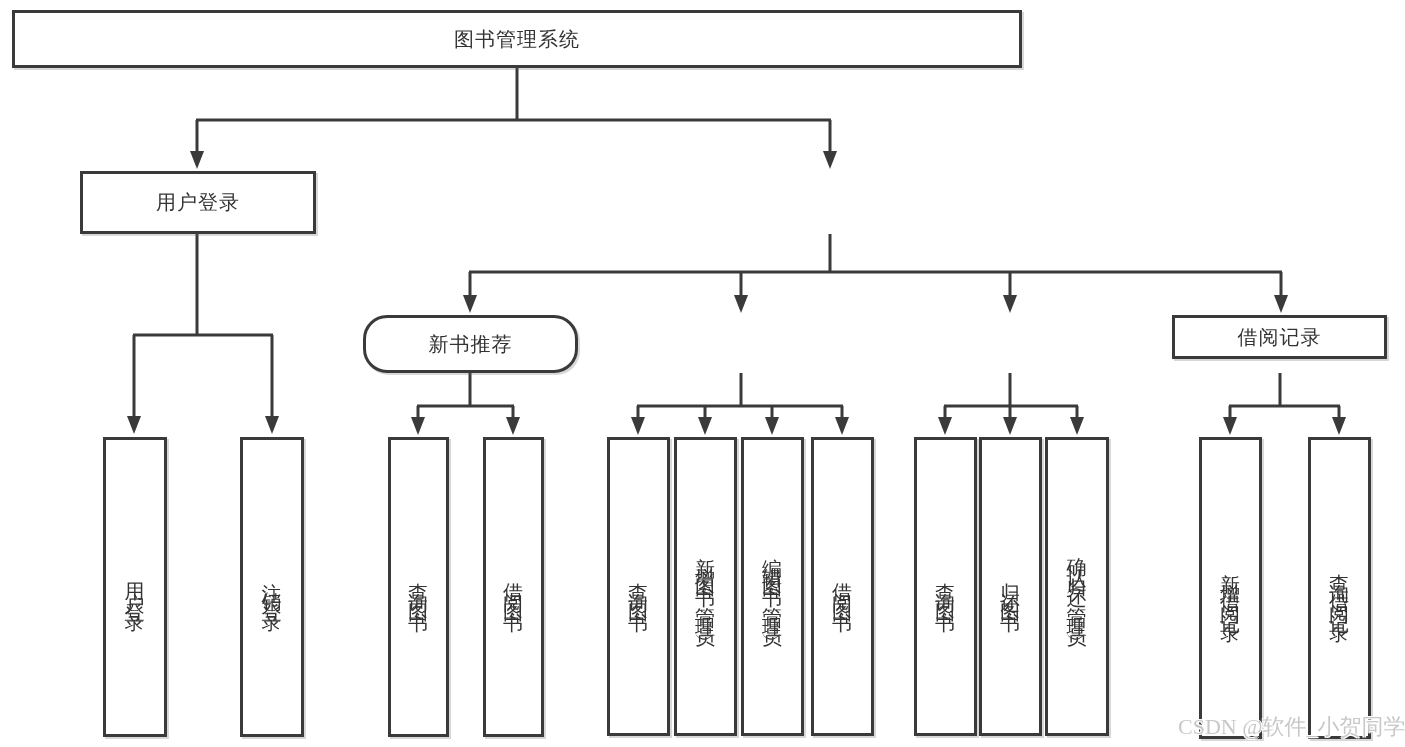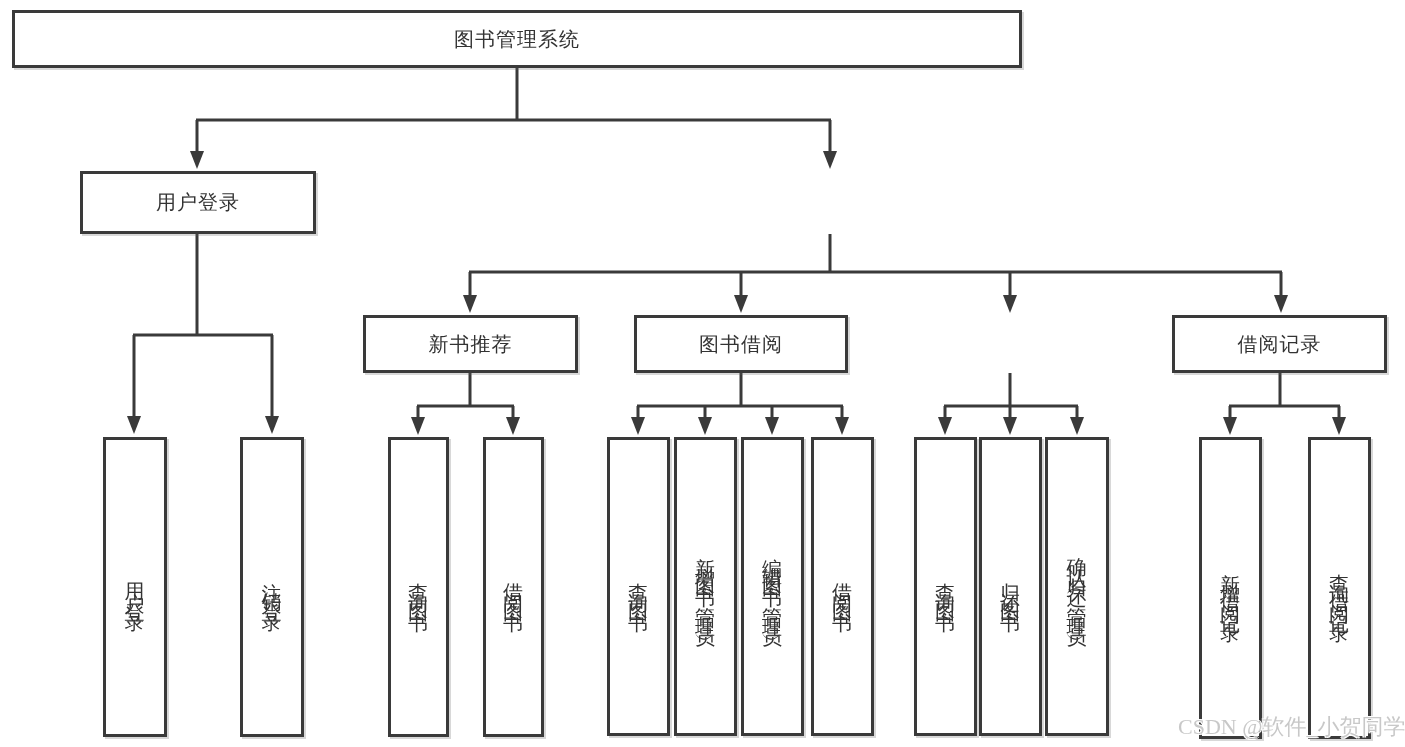--- a/index.html
+++ b/index.html
@@ -94,27 +94,24 @@
   </svg>
 
   <div class="node h" style="left:12px;top:10px;width:1010px;height:58px;">
     <span>图书管理系统</span>
   </div>
 
   <div class="node h" style="left:80px;top:171px;width:236px;height:63px;">
     <span>用户登录</span>
   </div>
 
-  <div class="node h" style="left:363px;top:315px;width:215px;height:58px;">
+  <div class="node h" style="left:363px;top:315px;width:215px;height:58px;border-radius:24px;">
     <span>新书推荐</span>
   </div>
-  <div class="node h" style="left:634px;top:315px;width:214px;height:58px;">
-    <span>图书借阅</span>
-  </div>
-  <div class="node h" style="left:1172px;top:315px;width:215px;height:58px;">
+  <div class="node h" style="left:1172px;top:315px;width:215px;height:44px;">
     <span>借阅记录</span>
   </div>
 
   <div class="node v" style="left:103px;top:437px;width:64px;height:300px;">
     <span>用户登录</span>
   </div>
   <div class="node v" style="left:240px;top:437px;width:64px;height:300px;">
     <span>注销登录</span>
   </div>
   <div class="node v" style="left:388px;top:437px;width:61px;height:300px;">

